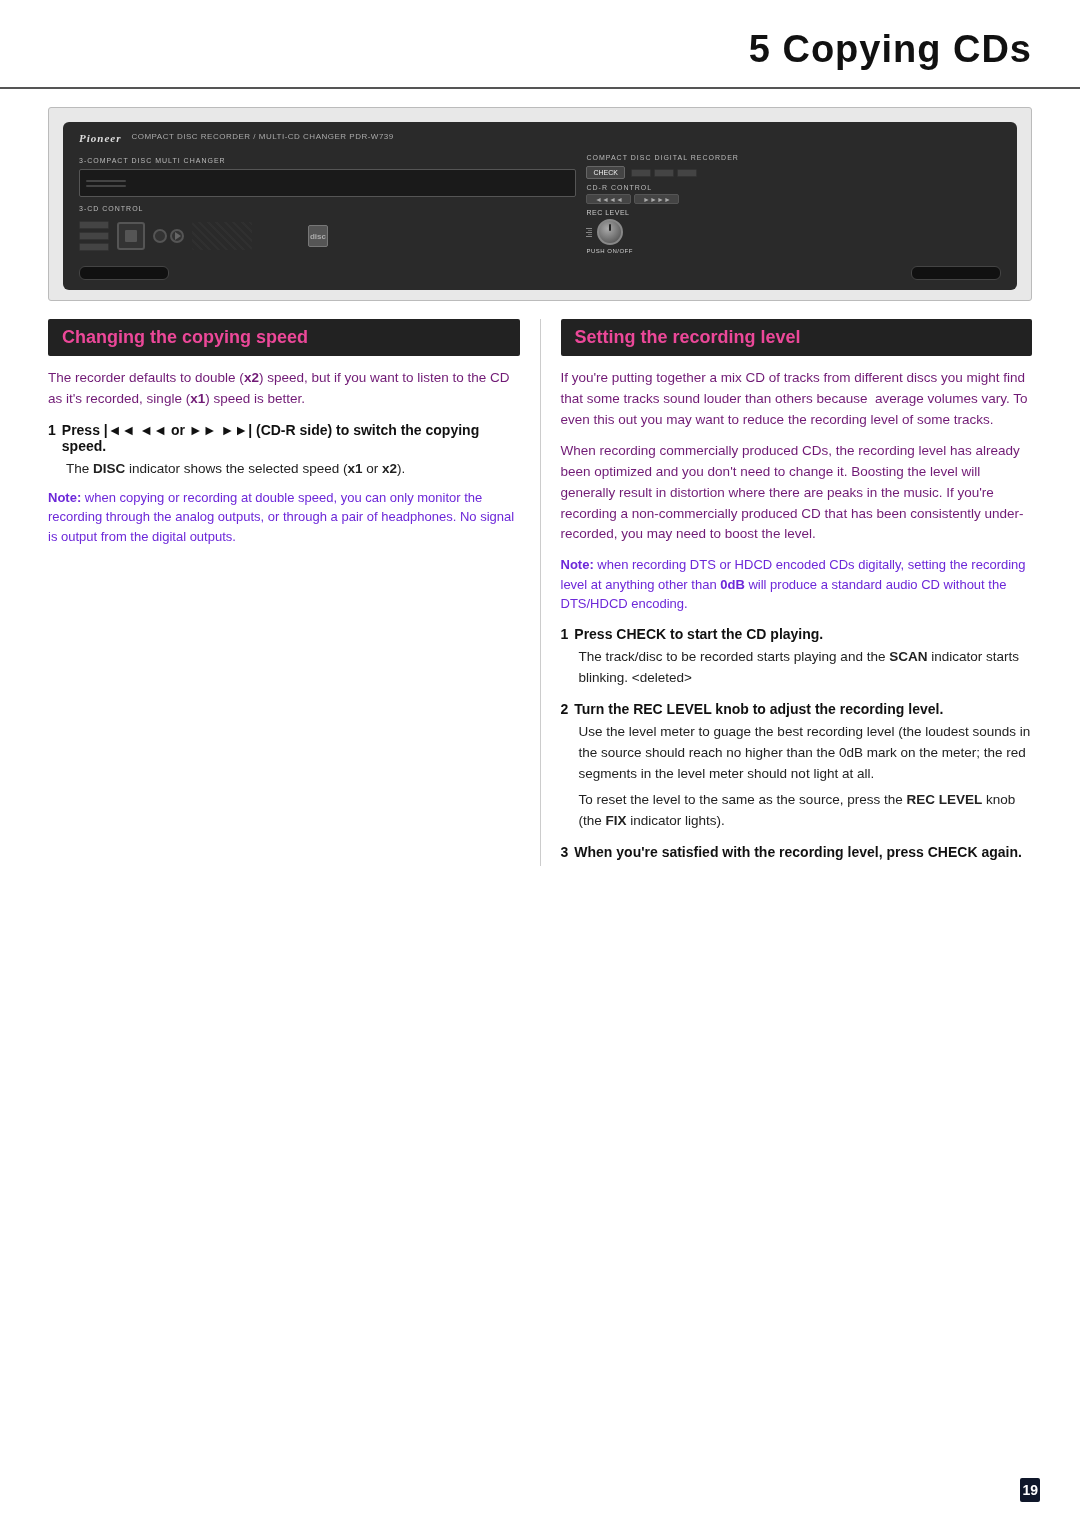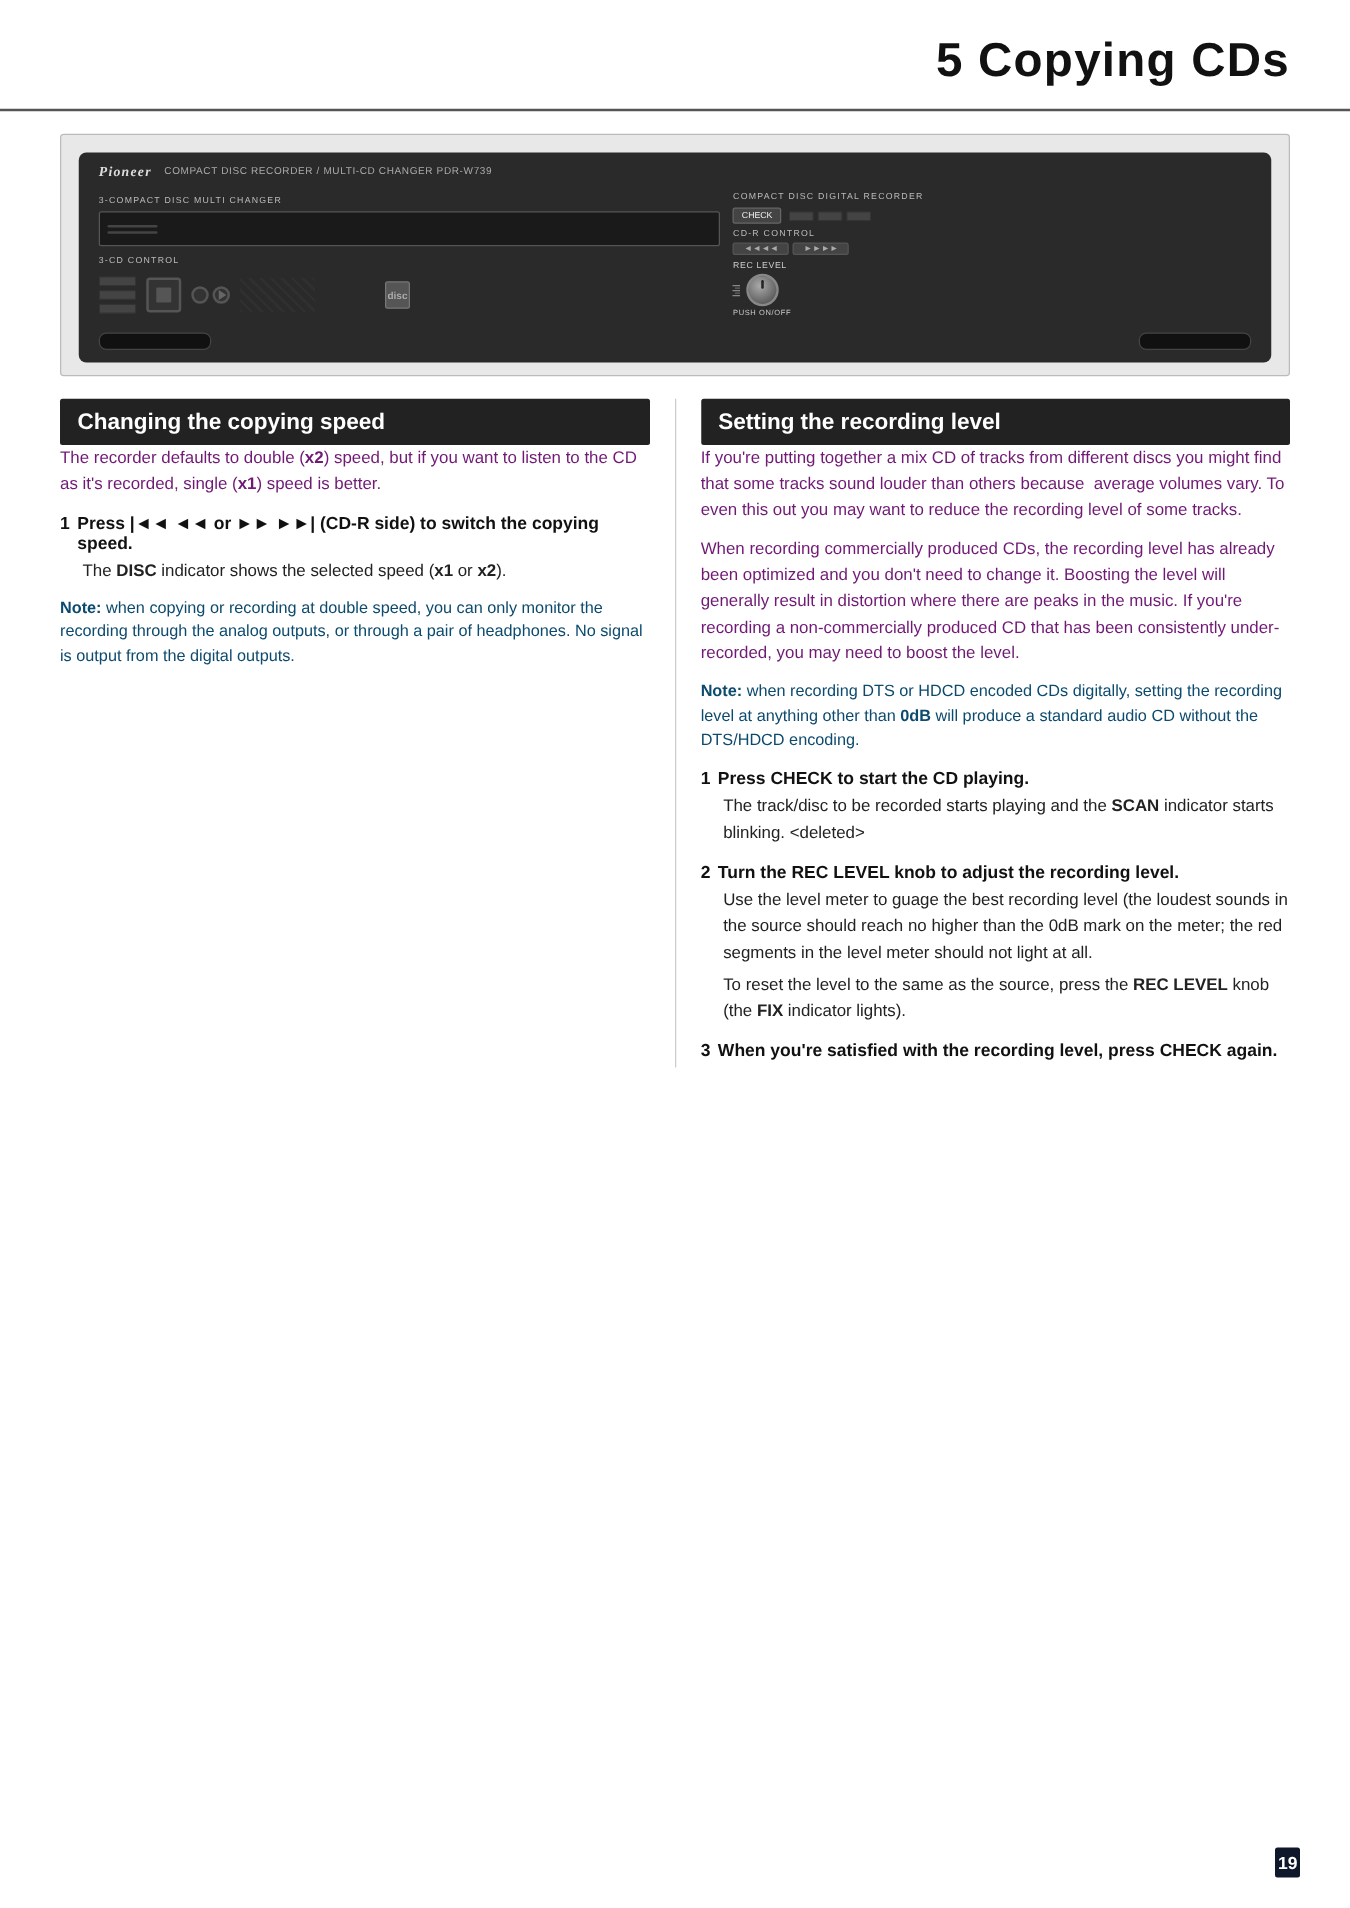--- a/index.html
+++ b/index.html
@@ -204,26 +204,26 @@
     }
 
     .col-right {
       flex: 1;
       padding-left: 20px;
     }
 
     
     .section-header {
       background: #222;
-      color: #ffffff;
+      color: #ec4899;
       padding: 8px 14px;
       font-size: 18px;
       font-weight: bold;
       border-radius: 2px;
-      margin-bottom: 0;
+      margin-bottom: 12px;
     }
 
     
     .body-text {
       font-size: 13.5px;
       line-height: 1.55;
       color: #701a75;
       margin-bottom: 10px;
     }
 
@@ -253,21 +253,21 @@
       line-height: 1.55;
       color: #222;
       margin-left: 18px;
       margin-bottom: 6px;
     }
 
     
     .note-block {
       font-size: 13px;
       line-height: 1.5;
-      color: #0c4a6e;
+      color: #6d28d9;
       margin: 8px 0;
     }
   </style>
 </head>
 <body>
 
 <div class="page-title-bar">
   <span class="page-title-text">5 Copying CDs</span>
 </div>
 

